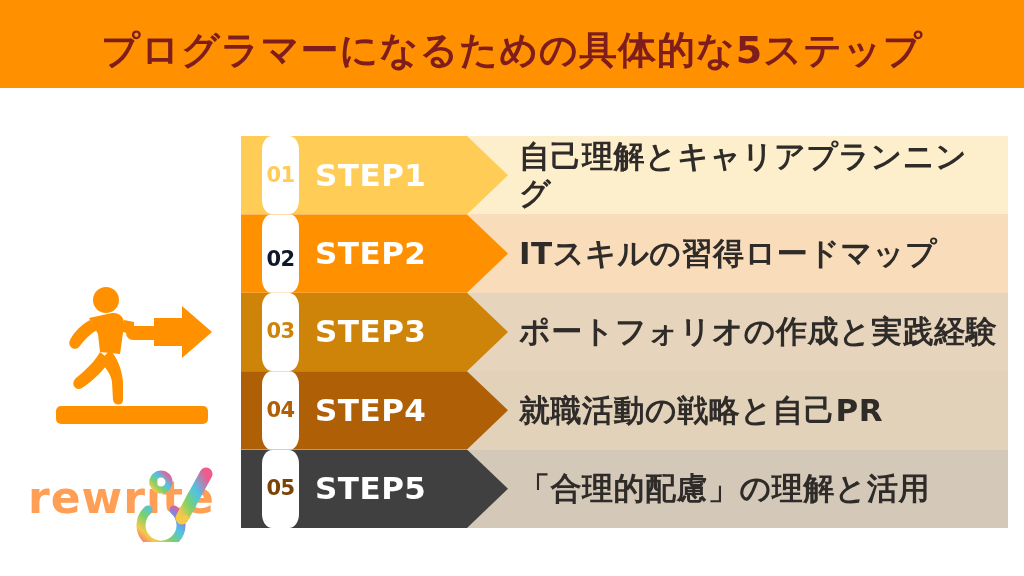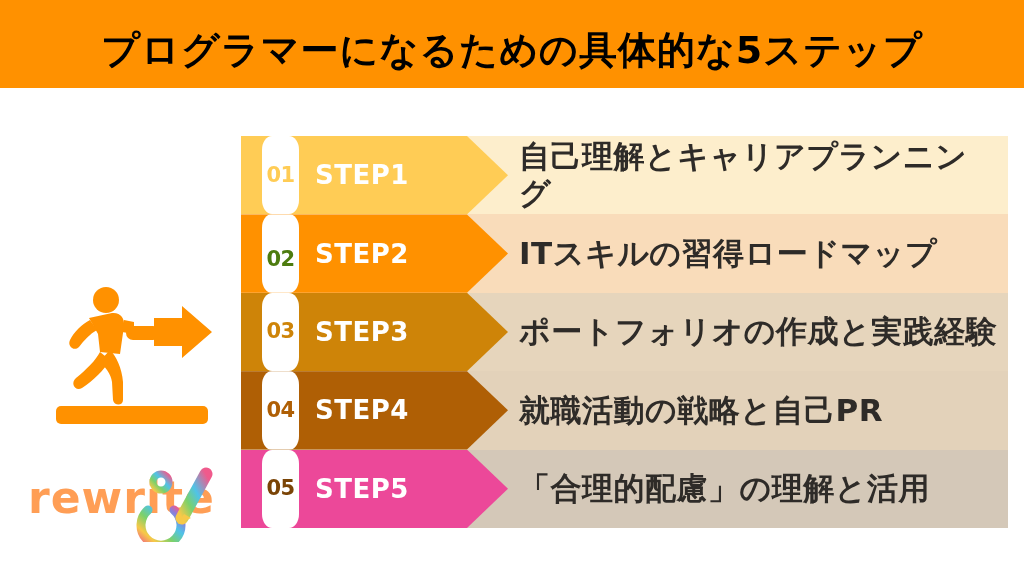--- a/index.html
+++ b/index.html
@@ -124,21 +124,21 @@
     font-family: "DejaVu Sans", "Liberation Sans", sans-serif;
   }
   .step-label {
     position: absolute;
     left: 74px;
     top: 0;
     height: 100%;
     display: flex;
     align-items: center;
     color: #ffffff;
-    font-size: 26px;
+    font-size: 31px;
     font-weight: bold;
     letter-spacing: 0.5px;
     line-height: 1;
     font-family: "DejaVu Sans", "Liberation Sans", sans-serif;
   }
   .step-desc {
     position: absolute;
     left: 278px;
     top: 0;
     right: 10px;
@@ -150,21 +150,21 @@
     font-weight: bold;
     letter-spacing: 0.5px;
     line-height: 1.2;
     font-family: "DejaVu Sans", "Liberation Sans", sans-serif;
   }
 </style>
 </head>
 <body>
 
 <div class="header-band" style="background: rgb(255, 145, 0);">
-  <div class="header-title" style="color: #000000; margin-top: 11px;">プログラマーになるための具体的な5ステップ</div>
+  <div class="header-title" style="color: #7f1d1d; margin-top: 11px;">プログラマーになるための具体的な5ステップ</div>
 </div>
 
 <div class="left-art">
   <svg class="runner-svg" width="180" height="150" viewBox="0 0 180 150" xmlns="http://www.w3.org/2000/svg" aria-hidden="true">
     <g fill="#FF9100">
 
       <circle cx="64" cy="18" r="13"></circle>
 
       <path d="M47,36 L70,31 C78,30 83,36 82,44 L78,72 L58,70 L56,52 Z"></path>
 
@@ -223,21 +223,21 @@
       </div>
       <div class="step-label">STEP1</div>
     </div>
     <div class="step-desc">自己理解とキャリアプランニング</div>
   </div>
 
   <div class="step-row">
     <div class="row-bg" style="background: rgb(249, 220, 186);"></div>
     <div class="arrow" style="background: rgb(255, 145, 0);">
       <div class="num-badge">
-        <span style="color: #4d7c0f; margin-top: 12px;">02</span>
+        <span style="color: #0f172a; margin-top: 12px;">02</span>
       </div>
       <div class="step-label">STEP2</div>
     </div>
     <div class="step-desc">ITスキルの習得ロードマップ</div>
   </div>
 
   <div class="step-row">
     <div class="row-bg" style="background: rgb(230, 213, 188);"></div>
     <div class="arrow" style="background: rgb(206, 132, 8);">
       <div class="num-badge">
@@ -254,21 +254,21 @@
       <div class="num-badge">
         <span style="color: rgb(175, 95, 5);">04</span>
       </div>
       <div class="step-label">STEP4</div>
     </div>
     <div class="step-desc">就職活動の戦略と自己PR</div>
   </div>
 
   <div class="step-row">
     <div class="row-bg" style="background: rgb(212, 200, 184);"></div>
-    <div class="arrow" style="background: #ec4899;">
+    <div class="arrow" style="background: #404040;">
       <div class="num-badge">
         <span style="color: rgb(122, 68, 6);">05</span>
       </div>
       <div class="step-label">STEP5</div>
     </div>
     <div class="step-desc">「合理的配慮」の理解と活用</div>
   </div>
 
 </div>
 

